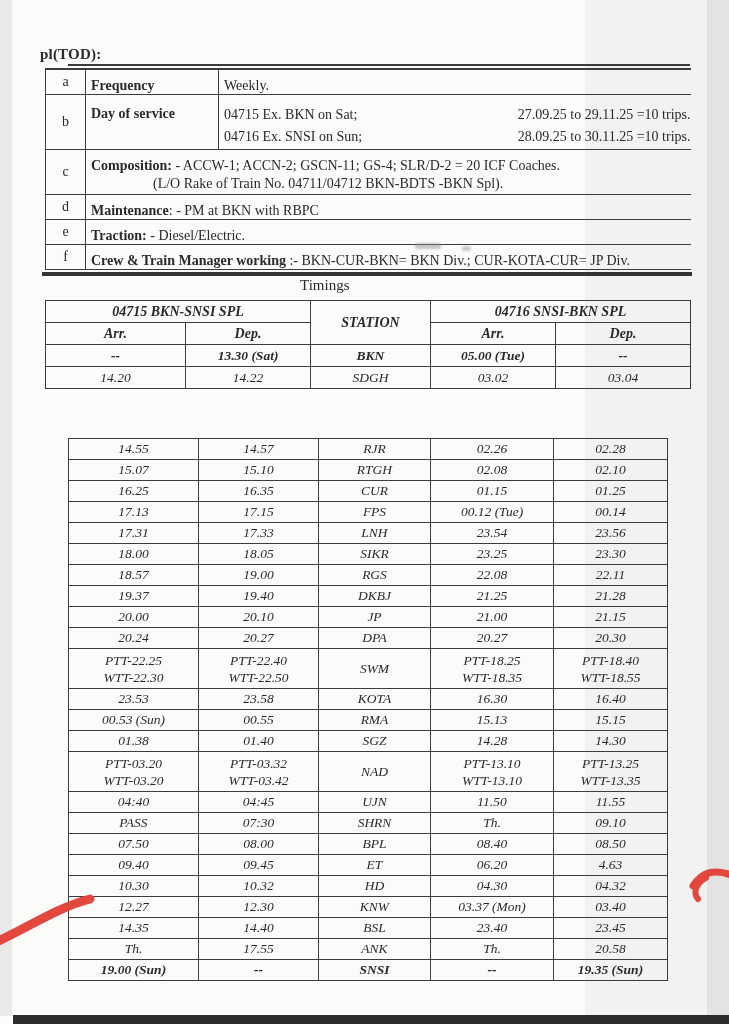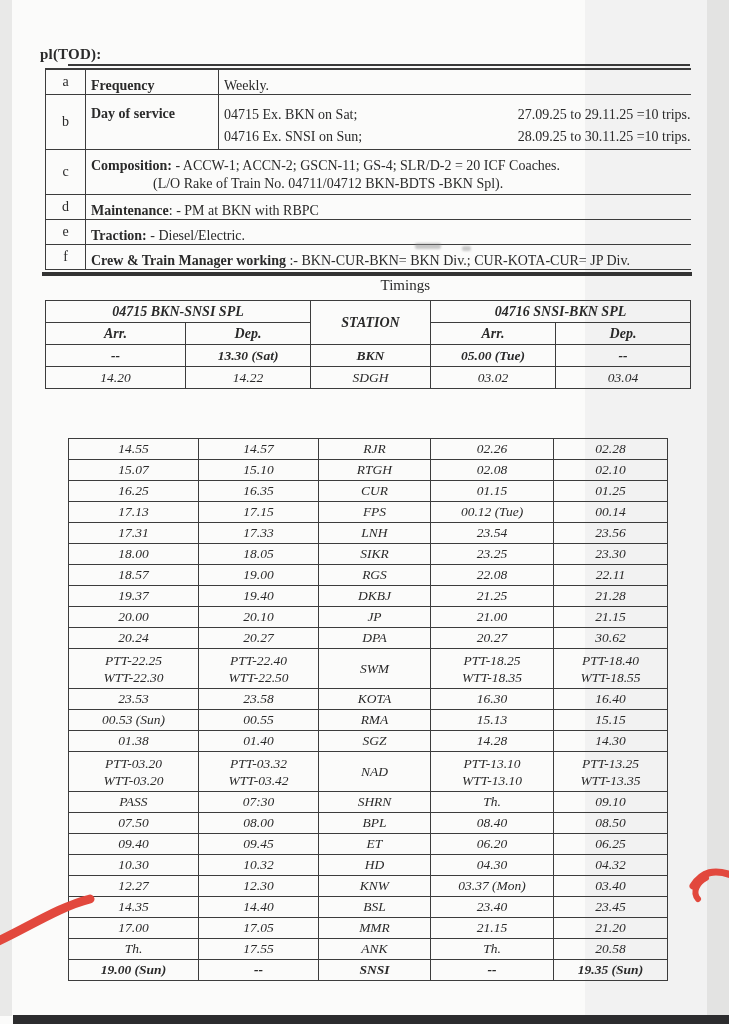--- a/index.html
+++ b/index.html
@@ -19,21 +19,21 @@
   .info td.lbl{border-right:1.6px solid #3c3c3c;font-weight:bold;}
   .info .line{display:flex;line-height:22px;justify-content:space-between;}
   .info .line .l{flex:0 0 198px;}
   .b{font-weight:bold;}
   .indent2{padding-left:62px;line-height:20px;}
   .r-a{height:23px;} .r-b td{height:46px;}
   .r-d{height:20px;} .r-e{height:21px;} .r-f{height:23px;}
   
   .thick-rule{position:absolute;left:42px;top:272px;width:650px;height:4px;background:#333;}
   .smudge{position:absolute;background:#8a8a8a;opacity:.45;border-radius:2px;filter:blur(1px);}
-  .timings-title{position:absolute;left:300px;top:277px;width:130px;text-align:right;font-size:15px;}
+  .timings-title{position:absolute;left:300px;top:277px;width:130px;text-align:left;font-size:15px;}
   
   .grid{position:absolute;font-size:13.5px;}
   .grid td{border:1.6px solid #3c3c3c;text-align:center;vertical-align:middle;padding:0;line-height:20px;white-space:pre-line;}
   .grid tr{height:21px;font-style:italic;}
   .grid tr.tall{height:40px;margin-top:48px;}
   .grid tr.tall td{line-height:17px;}
   .grid tr.bold td{font-weight:bold;}
   .timings-table{left:45px;top:300px;width:645px;}
   .timings-table thead td{font-weight:bold;font-size:14px;}
   .timings-table tr{height:22px;}
@@ -214,21 +214,21 @@
           <td>20.10</td>
           <td>JP</td>
           <td>21.00</td>
           <td>21.15</td>
         </tr>
         <tr>
           <td>20.24</td>
           <td>20.27</td>
           <td>DPA</td>
           <td>20.27</td>
-          <td>30.62</td>
+          <td>20.30</td>
         </tr>
         <tr class="tall">
           <td>PTT-22.25
 WTT-22.30</td>
           <td>PTT-22.40
 WTT-22.50</td>
           <td>SWM</td>
           <td>PTT-18.25
 WTT-18.35</td>
           <td>PTT-18.40
@@ -260,39 +260,46 @@
 WTT-03.20</td>
           <td>PTT-03.32
 WTT-03.42</td>
           <td>NAD</td>
           <td>PTT-13.10
 WTT-13.10</td>
           <td>PTT-13.25
 WTT-13.35</td>
         </tr>
         <tr>
+          <td>04:40</td>
+          <td>04:45</td>
+          <td>UJN</td>
+          <td>11.50</td>
+          <td>11.55</td>
+        </tr>
+        <tr>
           <td>PASS</td>
           <td>07:30</td>
           <td>SHRN</td>
           <td>Th.</td>
           <td>09.10</td>
         </tr>
         <tr>
           <td>07.50</td>
           <td>08.00</td>
           <td>BPL</td>
           <td>08.40</td>
           <td>08.50</td>
         </tr>
         <tr>
           <td>09.40</td>
           <td>09.45</td>
           <td>ET</td>
           <td>06.20</td>
-          <td>06.25</td>
+          <td>4.63</td>
         </tr>
         <tr>
           <td>10.30</td>
           <td>10.32</td>
           <td>HD</td>
           <td>04.30</td>
           <td>04.32</td>
         </tr>
         <tr>
           <td>12.27</td>
@@ -300,27 +307,20 @@
           <td>KNW</td>
           <td>03.37 (Mon)</td>
           <td>03.40</td>
         </tr>
         <tr>
           <td>14.35</td>
           <td>14.40</td>
           <td>BSL</td>
           <td>23.40</td>
           <td>23.45</td>
-        </tr>
-        <tr>
-          <td>17.00</td>
-          <td>17.05</td>
-          <td>MMR</td>
-          <td>21.15</td>
-          <td>21.20</td>
         </tr>
         <tr>
           <td>Th.</td>
           <td>17.55</td>
           <td>ANK</td>
           <td>Th.</td>
           <td>20.58</td>
         </tr>
         <tr class="bold">
           <td>19.00 (Sun)</td>

